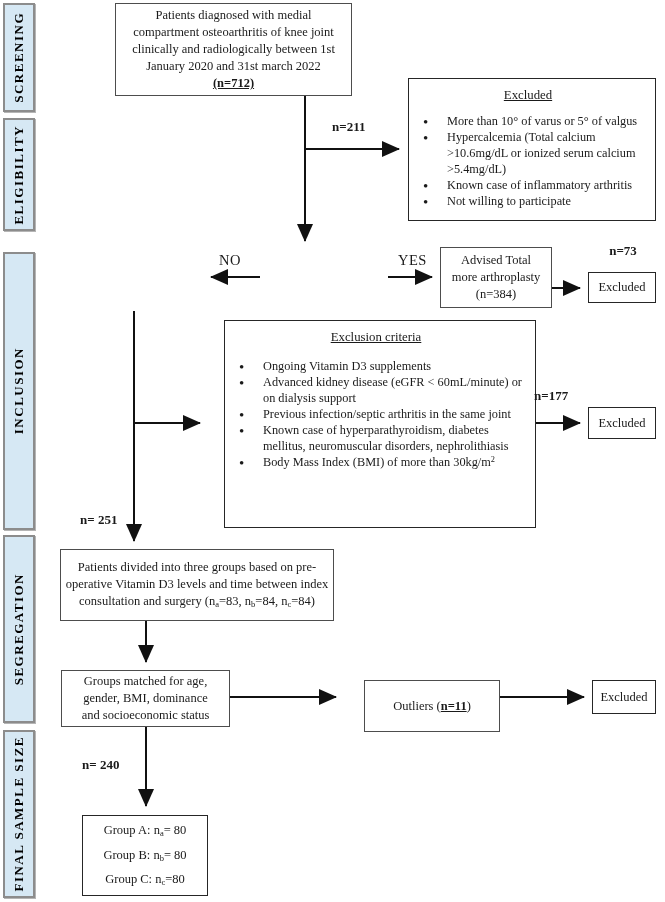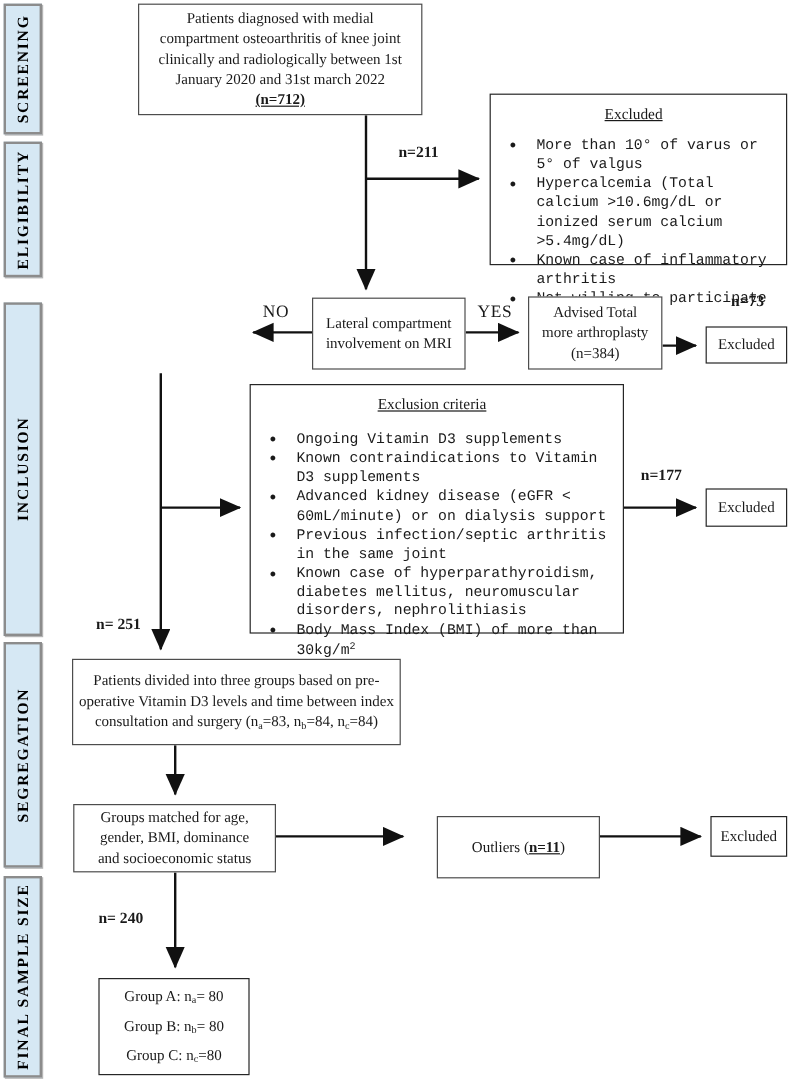--- a/index.html
+++ b/index.html
@@ -27,21 +27,21 @@
     text-align:center; font-size:12.5px; line-height:1.36;
   }
   .box.dark { border-color:#262626; }
   .bigbox {
     position:absolute; box-sizing:border-box; background:#fff;
     border:1.5px solid #262626; text-align:left; font-size:12.3px; line-height:1.3;
     padding:6px 8px 4px 0;
   }
   .bigbox .ul-title { text-align:center; text-decoration:underline; margin:2px 0 10px 0; font-size:12.8px; }
   .bigbox ul { margin:0; padding:0; list-style:none; }
-  .bigbox li { position:relative; padding-left:38px; margin:0;font-family:Liberation Mono, monospace; }
+  .bigbox li { position:relative; padding-left:38px; margin:0; }
   .bigbox li::before { content:"\2022"; position:absolute; left:14px; top:-1px; font-size:15px; }
 
   .b { font-weight:bold;text-decoration:underline; }
   .lbl { position:absolute; font-weight:bold; font-size:13px; white-space:nowrap; }
   .lbl.ctr { text-align:center; }
   .decision-lbl { position:absolute; font-weight:normal; font-size:14.5px; letter-spacing:.5px; }
 
   sub { font-size:0.68em; vertical-align:-0.25em; }
   sup { font-size:0.68em; vertical-align:0.45em; }
 
@@ -104,43 +104,38 @@
       <li>More than 10° of varus or 5° of valgus</li>
       <li>Hypercalcemia (Total calcium &gt;10.6mg/dL or ionized serum calcium &gt;5.4mg/dL)</li>
       <li>Known case of inflammatory arthritis</li>
       <li>Not willing to participate</li>
     </ul>
   </div>
 
 
   <div class="decision-lbl" style="left:219px;top:252px">NO</div>
 
-  <div class="box" style="left:260px;top:248px;width:128px;height:60px">
-    <div>Lateral compartment</div>
-    <div>involvement on MRI</div>
-  </div>
 
   <div class="decision-lbl" style="left:398px;top:252px">YES</div>
 
   <div class="box" style="left:440px;top:247px;width:112px;height:61px">
     <div>Advised Total</div>
     <div>more arthroplasty</div>
     <div>(n=384)</div>
   </div>
 
   <div class="lbl ctr" style="left:598px;top:243px;width:50px">n=73</div>
   <div class="box dark" style="left:588px;top:272px;width:68px;height:31px">
     <div>Excluded</div>
   </div>
 
-  <div class="bigbox" style="left:208px;top:320px;width:312px;height:208px">
+  <div class="bigbox" style="left:224px;top:320px;width:312px;height:208px">
     <div class="ul-title" style="margin-bottom:13px">Exclusion criteria</div>
     <ul>
       <li>Ongoing Vitamin D3 supplements</li>
-      <li>Known contraindications to Vitamin D3 supplements</li>
       <li>Advanced kidney disease (eGFR &lt; 60mL/minute) or on dialysis support</li>
       <li>Previous infection/septic arthritis in the same joint</li>
       <li>Known case of hyperparathyroidism, diabetes mellitus, neuromuscular disorders, nephrolithiasis</li>
       <li><span>Body Mass Index (BMI) of more than 30kg/m</span><sup>2</sup></li>
     </ul>
   </div>
 
   <div class="lbl" style="left:534px;top:388px">n=177</div>
   <div class="box dark" style="left:588px;top:407px;width:68px;height:32px">
     <div>Excluded</div>

